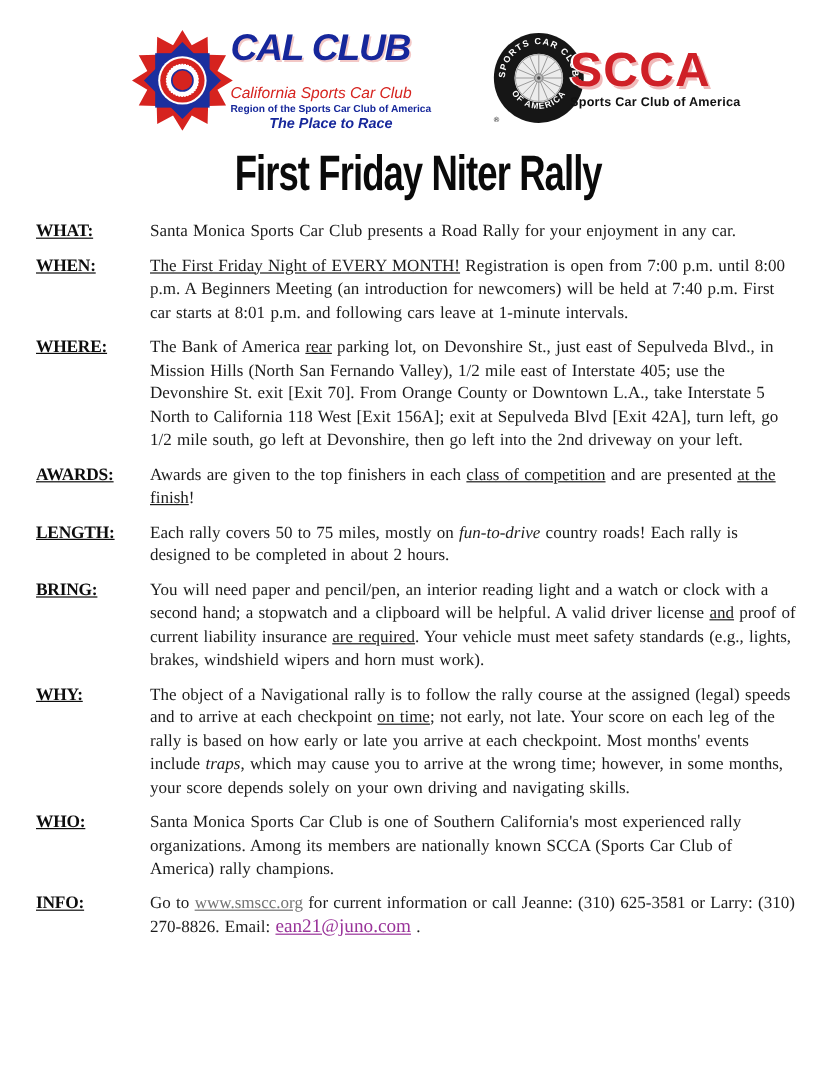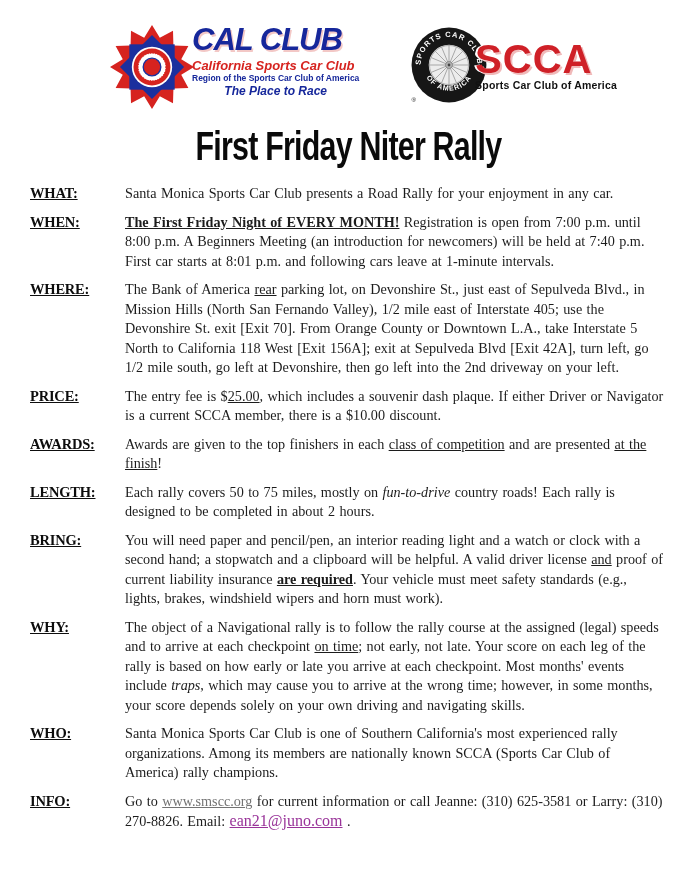--- a/index.html
+++ b/index.html
@@ -12,21 +12,21 @@
     display:flex;justify-content:space-between;align-items:flex-start;
     margin:24px 80px 0 106px;height:86px;
   }
   .calclub{display:flex;align-items:flex-start;}
   .calclub-emblem{width:92px;height:84px;flex:0 0 auto;margin-top:1px;}
   .calclub-text{margin-left:-6px;font-family:"Liberation Sans",sans-serif;line-height:1;}
   .calclub-title{
     font-size:31px;font-weight:bold;font-style:italic;color:#16279b;
     letter-spacing:-1px;text-shadow:1.5px 1.5px 0 #f3c8c6;
   }
-  .calclub-sub{font-size:13px;font-weight:bold;font-style:italic;color:#d6231f;margin-top:4px;}
+  .calclub-sub{font-size:13px;font-weight:normal;font-style:italic;color:#d6231f;margin-top:16px;}
   .calclub-region{font-size:8.5px;font-weight:bold;color:#16279b;margin-top:2px;}
   .calclub-tagline{font-size:12px;font-weight:bold;font-style:italic;color:#16279b;margin-top:2px;text-align:center;}
   .scca{display:flex;align-items:center;margin-top:2px;}
   .scca-emblem{width:80px;height:78px;flex:0 0 auto;}
   .scca-text{margin-left:-14px;font-family:"Liberation Sans",sans-serif;line-height:1;position:relative;z-index:2;}
   .scca-acronym{
     font-size:40px;font-weight:bold;color:#cf2027;letter-spacing:1px;
     text-shadow:-2px 0 0 #ffffff,2px 2px 0 #f0b9b9;
   }
   .scca-name{font-size:10.5px;font-weight:bold;color:#111111;margin-top:1px;letter-spacing:0.2px;}
@@ -40,21 +40,21 @@
   
   .sections{margin:16px 32px 0 30px;}
   .section{display:grid;grid-template-columns:95px 1fr;margin-bottom:9px;}
   .sec-label{
     font-weight:bold;font-size:14.5px;text-decoration:underline;
     letter-spacing:-0.2px;color:#0d0d0d;line-height:19.5px;
   }
   .sec-body{margin:0;font-size:14.2px;line-height:19.5px;text-align:left;word-spacing:0.06em;}
   .seg{font:inherit;color:inherit;}
   .seg.underline{text-decoration:underline;}
-  .seg.bold-underline{font-weight:bold;text-decoration:underline;margin-top:25px;}
+  .seg.bold-underline{font-weight:normal;text-decoration:underline;margin-top:25px;}
   .seg.italic{font-style:italic;}
   a.seg{cursor:pointer;}
   a.seg.link-blue{color:#737373;text-decoration:underline;}
   a.seg.link-purple{color:#993399;text-decoration:underline;font-size:16px;}
 </style>
 </head>
 <body>
 
 <div>
 
@@ -123,24 +123,20 @@
       </div>
       <div class="section">
         <div class="sec-label">WHEN:</div>
         <p class="sec-body"><span class="seg bold-underline">The First Friday Night of EVERY MONTH!</span><span class="seg normal"> Registration is open from 7:00 p.m. until 8:00 p.m. A Beginners Meeting (an introduction for newcomers) will be held at 7:40 p.m. First car starts at 8:01 p.m. and following cars leave at 1-minute intervals.</span></p>
       </div>
       <div class="section">
         <div class="sec-label">WHERE:</div>
         <p class="sec-body"><span class="seg normal">The Bank of America </span><span class="seg underline">rear</span><span class="seg normal"> parking lot, on Devonshire St., just east of Sepulveda Blvd., in Mission Hills (North San Fernando Valley), 1/2 mile east of Interstate 405; use the Devonshire St. exit [Exit 70]. From Orange County or Downtown L.A., take Interstate 5 North to California 118 West [Exit 156A]; exit at Sepulveda Blvd [Exit 42A], turn left, go 1/2 mile south, go left at Devonshire, then go left into the 2nd driveway on your left.</span></p>
       </div>
       <div class="section">
-        <div class="sec-label">PRICE:</div>
-        <p class="sec-body"><span class="seg normal">The entry fee is $</span><span class="seg underline">25.00</span><span class="seg normal">, which includes a souvenir dash plaque.  If either Driver or Navigator is a current SCCA member, there is a $10.00 discount.</span></p>
-      </div>
-      <div class="section">
         <div class="sec-label">AWARDS:</div>
         <p class="sec-body"><span class="seg normal">Awards are given to the top finishers in each </span><span class="seg underline">class of competition</span><span class="seg normal"> and are presented </span><span class="seg underline">at the finish</span><span class="seg normal">!</span></p>
       </div>
       <div class="section">
         <div class="sec-label">LENGTH:</div>
         <p class="sec-body"><span class="seg normal">Each rally covers 50 to 75 miles, mostly on </span><span class="seg italic">fun-to-drive</span><span class="seg normal"> country roads! Each rally is designed to be completed in about 2 hours.</span></p>
       </div>
       <div class="section">
         <div class="sec-label">BRING:</div>
         <p class="sec-body"><span class="seg normal">You will need paper and pencil/pen, an interior reading light and a watch or clock with a second hand; a stopwatch and a clipboard will be helpful. A valid driver license </span><span class="seg underline">and</span><span class="seg normal"> proof of current liability insurance </span><span class="seg bold-underline">are required</span><span class="seg normal">. Your vehicle must meet safety standards (e.g., lights, brakes, windshield wipers and horn must work).</span></p>

